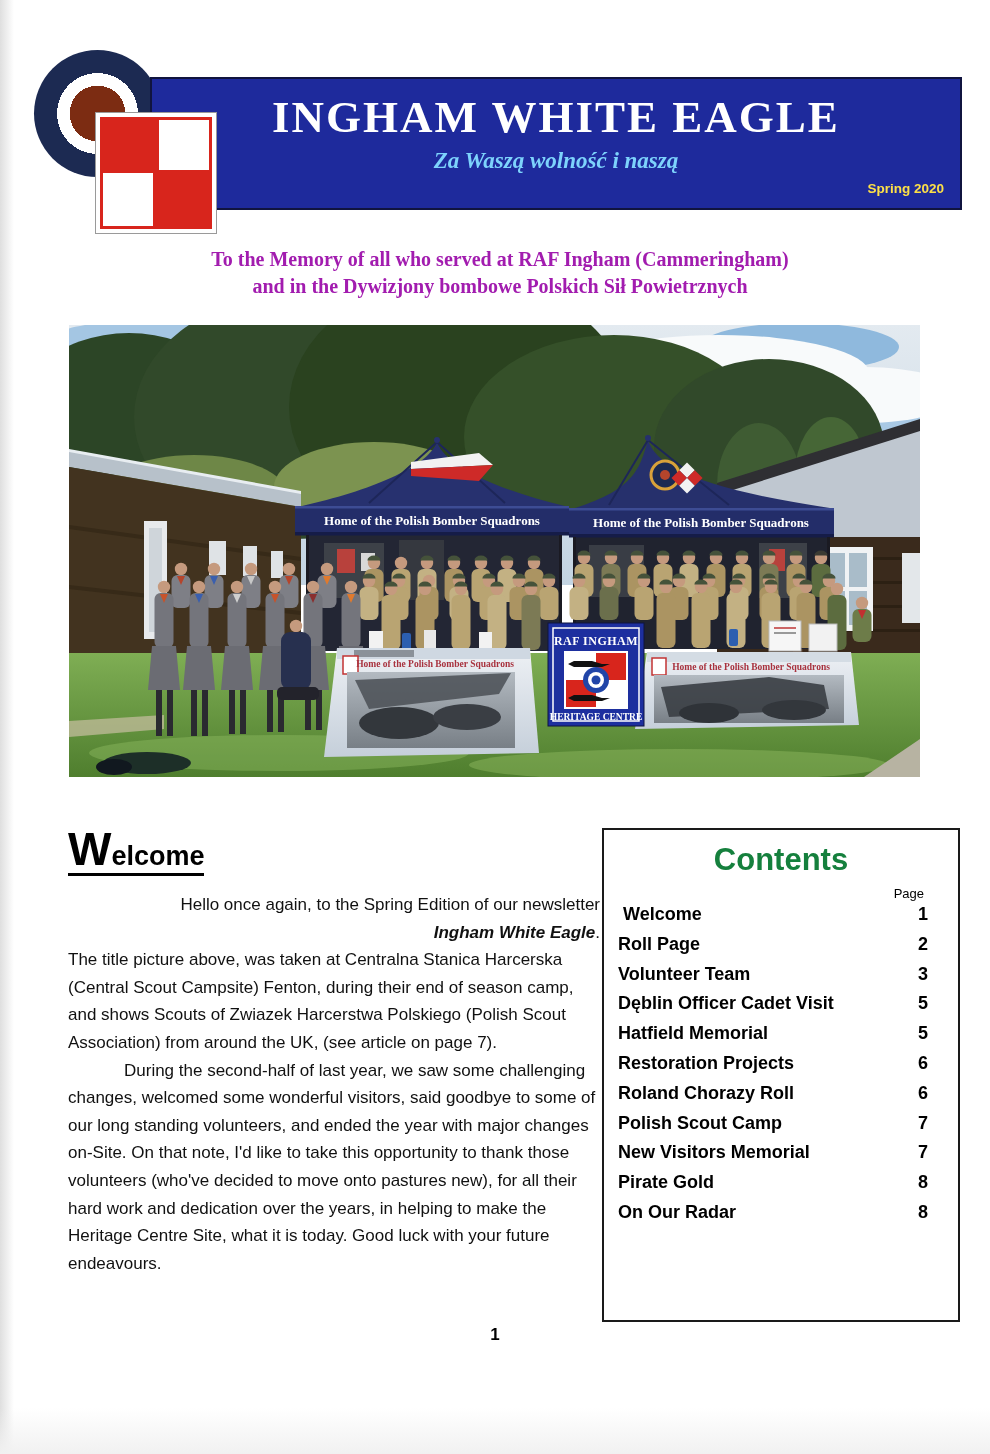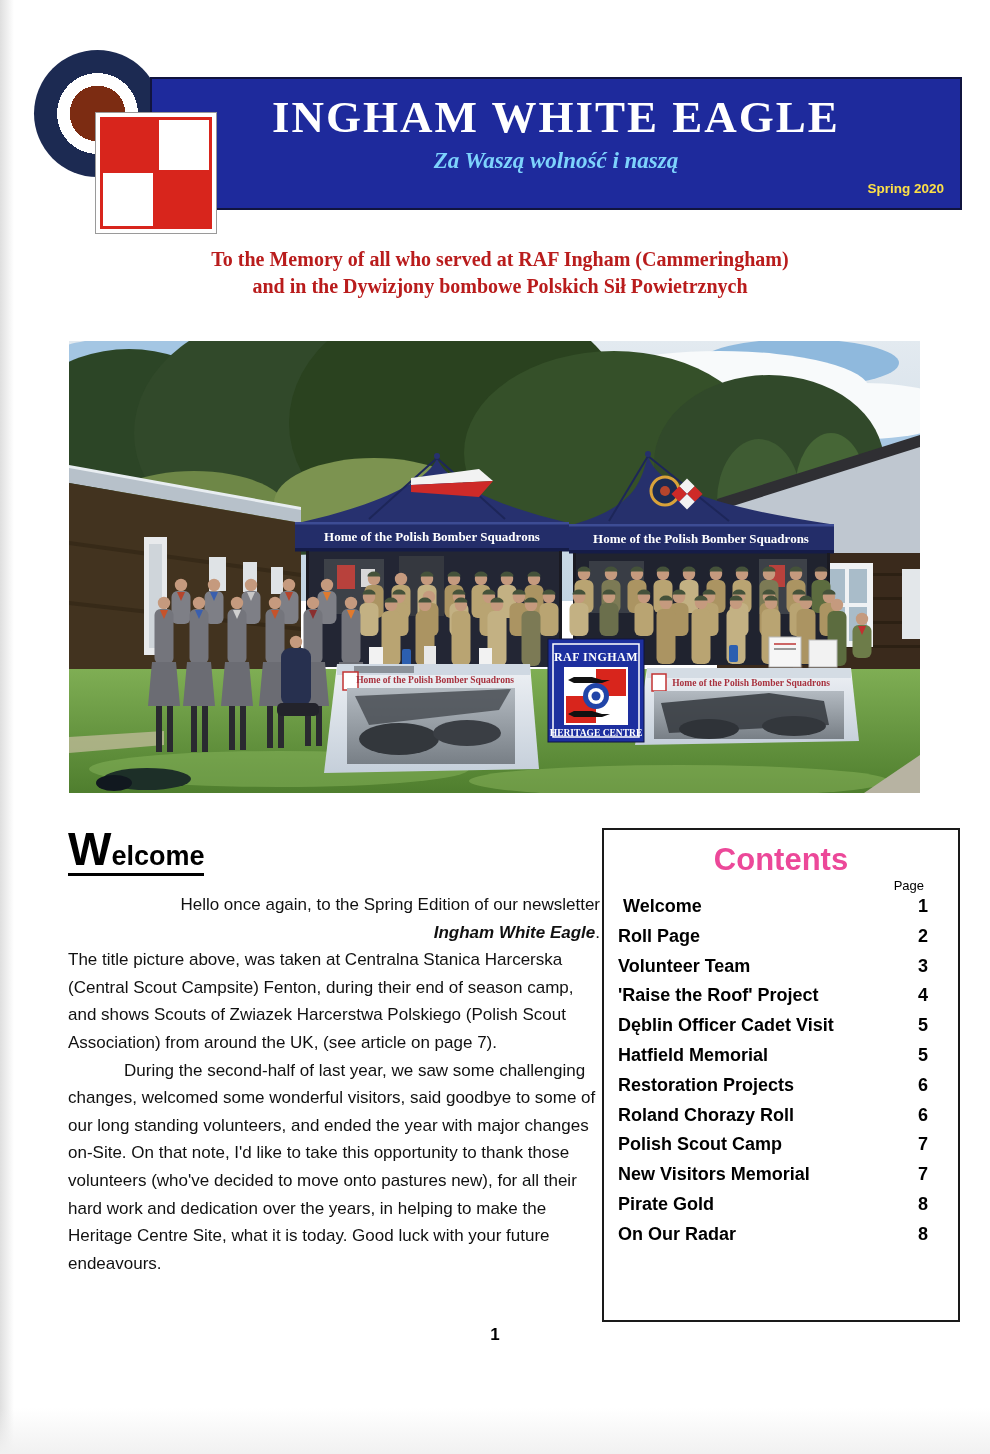--- a/index.html
+++ b/index.html
@@ -28,45 +28,45 @@
     background:#fff;border:1px solid #9a9a9a;box-sizing:border-box;padding:4px;z-index:3;}
   .checker-grid{width:100%;height:100%;display:grid;grid-template-columns:1fr 1fr;
     grid-template-rows:1fr 1fr;border:3px solid #d8251c;box-sizing:border-box;}
   .cq1{background:#d8251c;}
   .cq2{background:#fff;border-left:3px solid #d8251c;border-bottom:3px solid #d8251c;}
   .cq3{background:#fff;border-top:0;border-right:3px solid #d8251c;}
   .cq4{background:#d8251c;}
 
   
   .dedication{position:absolute;left:70px;top:246px;width:860px;text-align:center;
-    color:#b91c1c;font-family:"Liberation Serif",serif;font-weight:bold;
+    color:#a21caf;font-family:"Liberation Serif",serif;font-weight:bold;
     font-size:20px;line-height:27px;}
 
   
-  .photo{position:absolute;left:69px;top:325px;width:738px;height:452px;margin-top:16px;}
+  .photo{position:absolute;left:69px;top:325px;width:738px;height:452px;}
   .photo svg{display:block;}
   .gz-text{font-family:"Liberation Serif",serif;font-weight:bold;fill:#fff;font-size:13px;}
   .tbl-text{font-family:"Liberation Serif",serif;font-weight:bold;fill:#a8323e;font-size:9.5px;}
   .sign-text{font-family:"Liberation Serif",serif;font-weight:bold;fill:#fff;}
 
   
   .welcome{position:absolute;left:68px;top:826px;width:532px;}
   .w-head{display:inline-block;border-bottom:3px solid #000;padding-bottom:1px;
     font-weight:bold;line-height:1;}
   .w-init{font-size:46px;}
   .w-rest{font-size:27px;}
   .welcome p{margin:0;font-size:17px;line-height:27.6px;color:#111;}
   .welcome .lead{margin-top:15px;text-align:right;}
   .indent{text-indent:56px;}
 
   
   .toc{position:absolute;left:602px;top:828px;width:358px;height:494px;
     border:2px solid #1a1a1a;box-sizing:border-box;background:#fff;}
-  .toc-title{margin-top:12px;text-align:center;font-size:31px;font-weight:bold;color:#ec4899;}
-  .toc-pagelbl{text-align:right;padding-right:34px;font-size:13px;color:#000;margin-top:0;}
+  .toc-title{margin-top:12px;text-align:center;font-size:31px;font-weight:bold;color:#15803d;}
+  .toc-pagelbl{text-align:right;padding-right:34px;font-size:13px;color:#000;margin-top:8px;}
   .toc-rows{margin-top:3px;}
   .toc-row{display:flex;justify-content:space-between;align-items:baseline;
     padding:0 24px 0 14px;height:29.8px;font-size:18px;font-weight:bold;color:#000;}
   .toc-page{padding-right:6px;}
 
   .pageno{position:absolute;left:0;top:1325px;width:990px;text-align:center;
     font-size:17px;font-weight:bold;color:#000;}
 </style>
 </head>
 <body>
@@ -396,24 +396,20 @@
         </div>
       <div class="toc-row">
           <span class="toc-label">Roll Page</span>
           <span class="toc-page">2</span>
         </div>
       <div class="toc-row">
           <span class="toc-label">Volunteer Team</span>
           <span class="toc-page">3</span>
         </div>
       <div class="toc-row">
-          <span class="toc-label">'Raise the Roof' Project</span>
-          <span class="toc-page">4</span>
-        </div>
-      <div class="toc-row">
           <span class="toc-label">Dęblin Officer Cadet Visit</span>
           <span class="toc-page">5</span>
         </div>
       <div class="toc-row">
           <span class="toc-label">Hatfield Memorial</span>
           <span class="toc-page">5</span>
         </div>
       <div class="toc-row">
           <span class="toc-label">Restoration Projects</span>
           <span class="toc-page">6</span>

